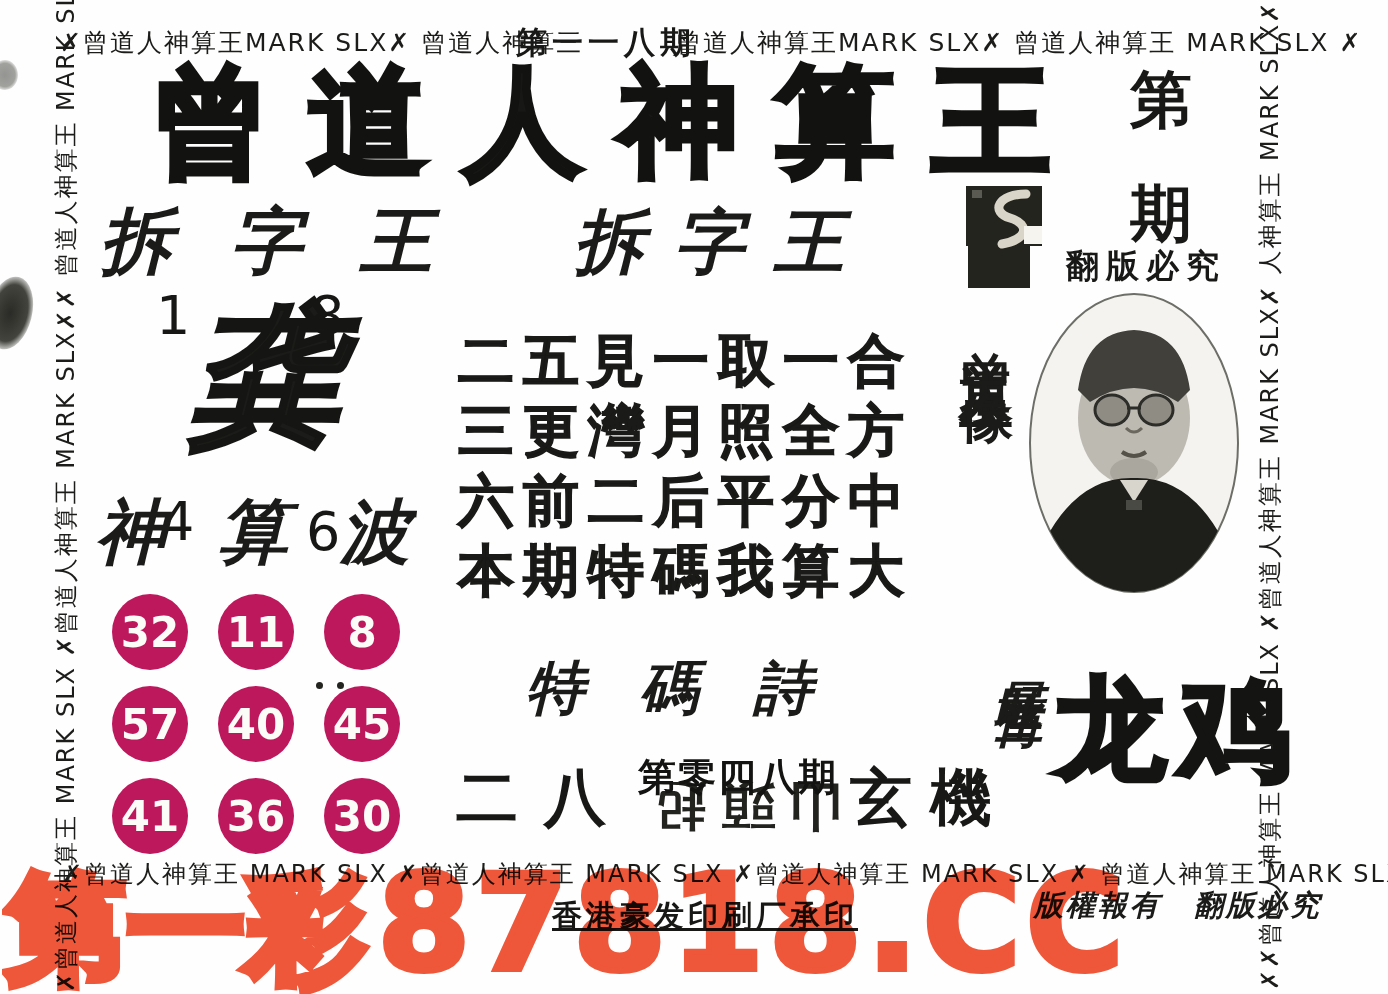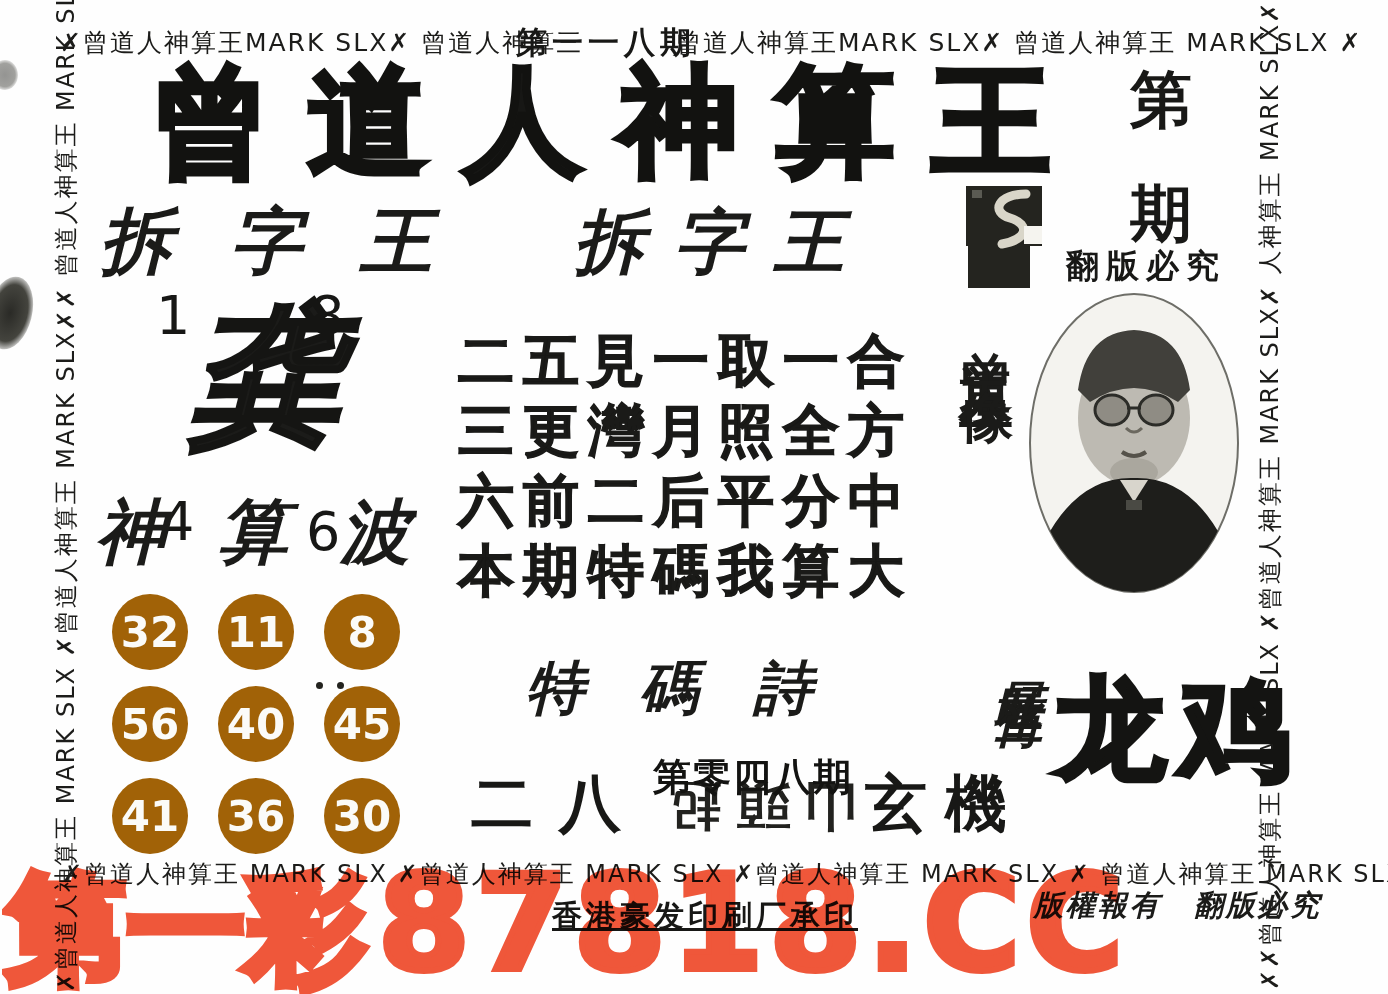--- a/index.html
+++ b/index.html
@@ -18,21 +18,21 @@
     letter-spacing:38px; -webkit-text-stroke:5px #121210; white-space:nowrap;
   }
   .brush{font-family:"DejaVu Serif", serif; font-style:italic; font-weight:700; color:#1b1b19;}
   .print-heavy{font-weight:700; color:#181816;}
   
   .poem-line{font-size:56px; line-height:70px; letter-spacing:9px; font-weight:600;
              -webkit-text-stroke:1.2px #1a1a18; white-space:nowrap;}
   
   .ball-grid{display:grid; grid-template-columns:repeat(3,76px); grid-auto-rows:76px;
              column-gap:30px; row-gap:16px;}
-  .ball{width:76px;height:76px;border-radius:50%;background:#a16207;color:#fbfbf8;
+  .ball{width:76px;height:76px;border-radius:50%;background:#be185d;color:#fbfbf8;
         display:flex;align-items:center;justify-content:center;
         font-size:42px;font-weight:700;}
   
   .vcjk{writing-mode:vertical-rl; text-orientation:upright; white-space:nowrap;}
   
   .watermark{mix-blend-mode:multiply; white-space:nowrap; z-index:30;}
   .wm-cn{font-size:116px; font-weight:900; letter-spacing:4px; -webkit-text-stroke:10px currentColor;}
   .wm-code{font-size:132px; font-weight:900; letter-spacing:6px; -webkit-text-stroke:6px currentColor;}
   
   .cluster{position:relative; width:212px; height:95px; display:inline-block;}
@@ -85,21 +85,21 @@
   <div class="abs brush" style="left:188px;top:298px;font-size:152px;line-height:1;-webkit-text-stroke:3px #151513;">龚</div>
   <div class="abs" style="left:160px;top:490px;font-size:54px;">4</div>
   <div class="abs" style="left:306px;top:500px;font-size:54px;">6</div>
 
   <div class="abs brush" style="left:96px;top:486px;font-size:70px;letter-spacing:52px;">神算波</div>
 
   <div class="abs ball-grid" style="left:112px;top:594px;">
     <div class="ball">32</div>
     <div class="ball">11</div>
     <div class="ball">8</div>
-    <div class="ball">56</div>
+    <div class="ball">57</div>
     <div class="ball">40</div>
     <div class="ball">45</div>
     <div class="ball">41</div>
     <div class="ball">36</div>
     <div class="ball">30</div>
   </div>
   <div class="abs" style="left:316px;top:674px;">
     <span class="dot"></span><span class="dot"></span>
   </div>
 
@@ -130,21 +130,21 @@
         <ellipse cx="108" cy="182" rx="24" ry="14" fill="#aaa79e"></ellipse>
         <path d="M18,252 Q52,186 108,188 Q164,186 198,252 L198,306 L18,306 Z" fill="#1e1e1b"></path>
         <path d="M94,190 L108,212 L122,190 Z" fill="#d8d5cc"></path>
         <rect x="100" y="210" width="16" height="10" fill="#4a4a44"></rect>
       </g>
     </svg>
   </div>
 
   <div class="abs brush" style="left:526px;top:650px;font-size:58px;letter-spacing:56px;">特碼詩</div>
 
-  <div class="abs" style="left:456px;top:756px;display:flex;align-items:center;margin-left:15px;">
+  <div class="abs" style="left:456px;top:756px;display:flex;align-items:flex-start;">
     <span class="print-heavy" style="font-size:62px;letter-spacing:26px;">二八</span>
     <span class="cluster">
       <span class="under-clip">
         <span class="under-text">山頭起</span>
       </span>
       <span class="over-text">第零四八期</span>
     </span>
     <span class="print-heavy" style="font-size:62px;letter-spacing:18px;margin-left:6px;">玄機</span>
   </div>
 

